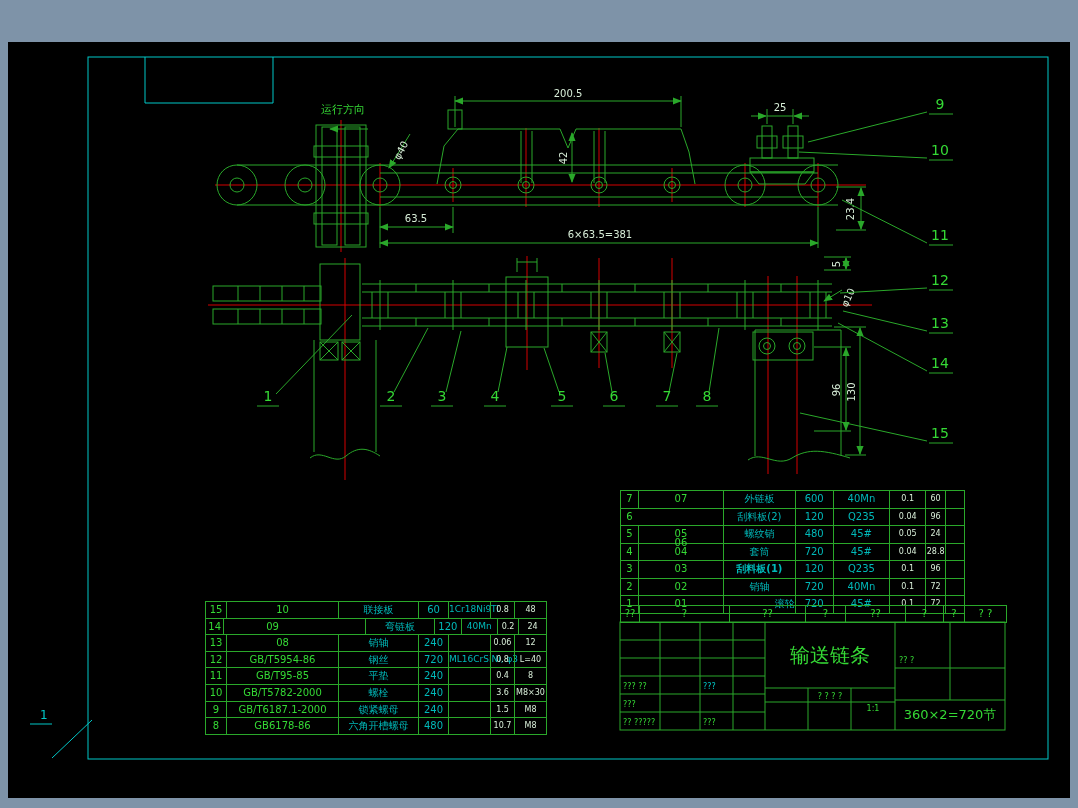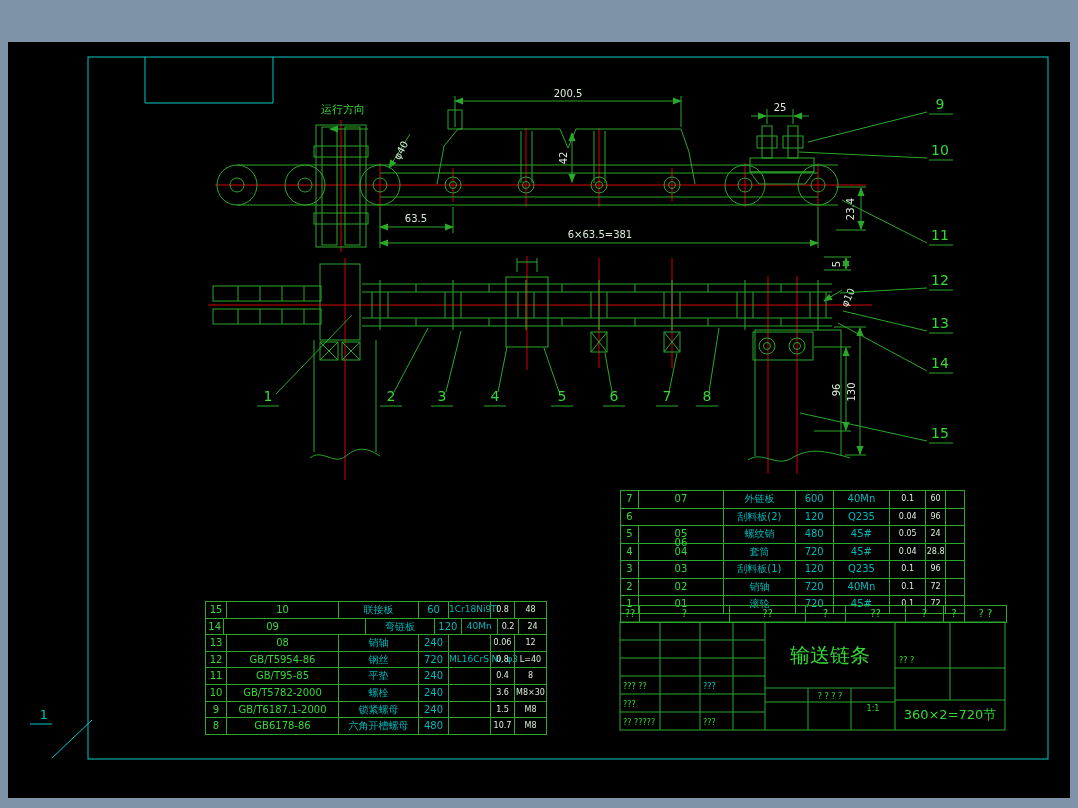--- a/index.html
+++ b/index.html
@@ -329,41 +329,41 @@
       <div class="tcell c2" style="width: 76px;">套筒</div>
       <div class="tcell c3" style="width: 40px;">720</div>
       <div class="tcell c4" style="width: 60px;">45#</div>
       <div class="tcell c5" style="width: 38px;">0.04</div>
       <div class="tcell c6" style="width: 21px;">28.8</div>
       <div class="tcell c7" style="width: 20px;"></div>
     </div>
     <div class="trow">
       <div class="tcell c0" style="width: 18px;">3</div>
       <div class="tcell c1" style="width: 90px;">03</div>
-      <div class="tcell c2" style="width: 76px;">刮料板(1)</div>
+      <div class="tcell c2" style="width: 76px; font-weight: bold;">刮料板(1)</div>
       <div class="tcell c3" style="width: 40px;">120</div>
       <div class="tcell c4" style="width: 60px;">Q235</div>
       <div class="tcell c5" style="width: 38px;">0.1</div>
       <div class="tcell c6" style="width: 21px;">96</div>
       <div class="tcell c7" style="width: 20px;"></div>
     </div>
     <div class="trow">
       <div class="tcell c0" style="width: 18px;">2</div>
       <div class="tcell c1" style="width: 90px;">02</div>
       <div class="tcell c2" style="width: 76px;">销轴</div>
       <div class="tcell c3" style="width: 40px;">720</div>
       <div class="tcell c4" style="width: 60px;">40Mn</div>
       <div class="tcell c5" style="width: 38px;">0.1</div>
       <div class="tcell c6" style="width: 21px;">72</div>
       <div class="tcell c7" style="width: 20px;"></div>
     </div>
     <div class="trow">
       <div class="tcell c0" style="width: 18px;">1</div>
       <div class="tcell c1" style="width: 90px;">01</div>
-      <div class="tcell c2" style="width: 76px;">滚轮</div>
+      <div class="tcell c2" style="width: 76px; text-align: right;">滚轮</div>
       <div class="tcell c3" style="width: 40px;">720</div>
       <div class="tcell c4" style="width: 60px;">45#</div>
       <div class="tcell c5" style="width: 38px;">0.1</div>
       <div class="tcell c6" style="width: 21px;">72</div>
       <div class="tcell c7" style="width: 20px;"></div>
     </div>
   </div>
 
 <div class="bom bom-rfoot">
     <div class="trow">

